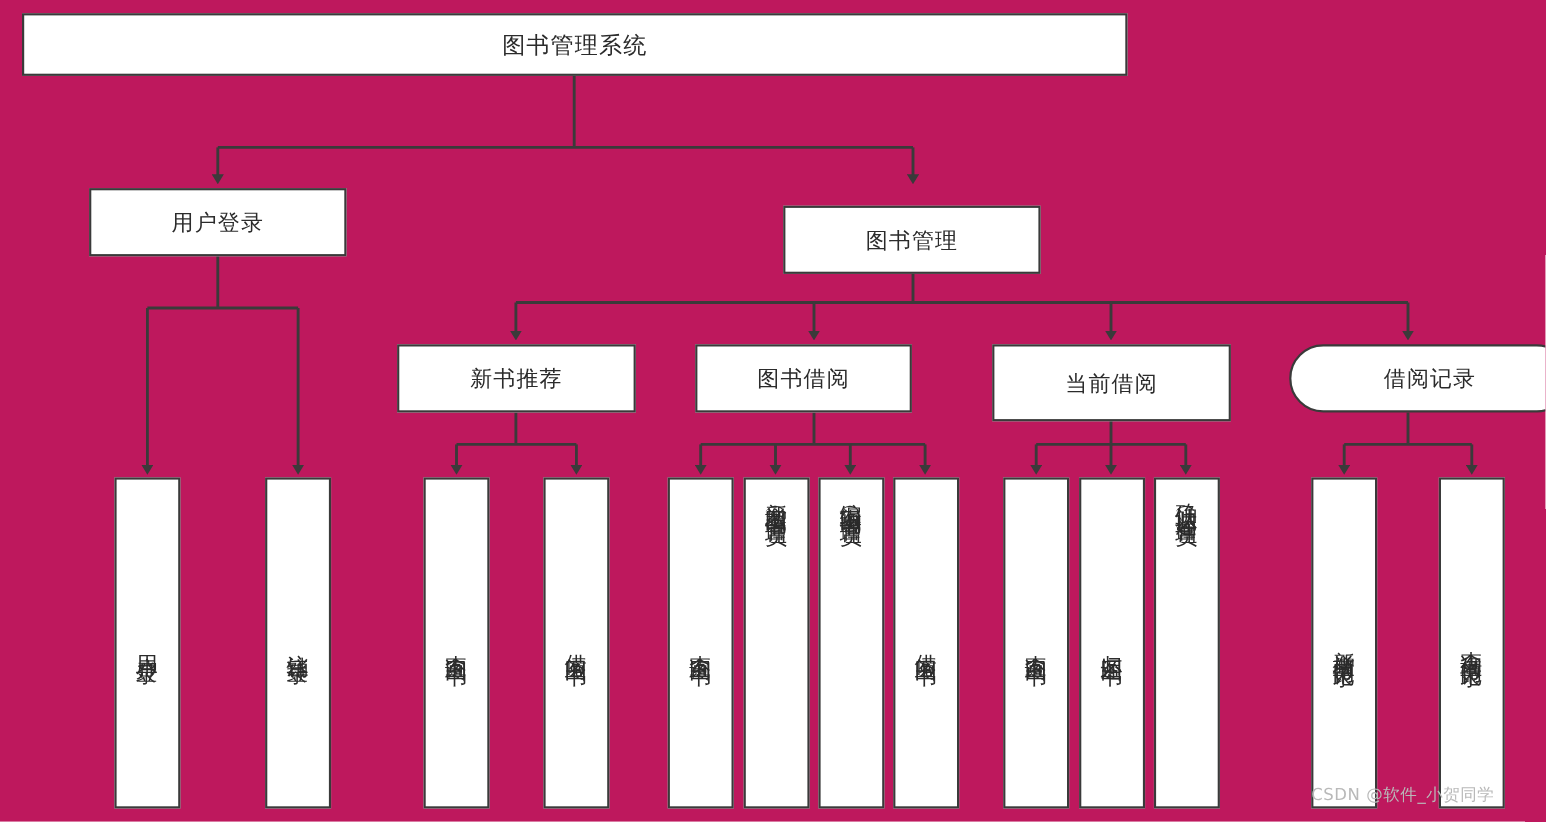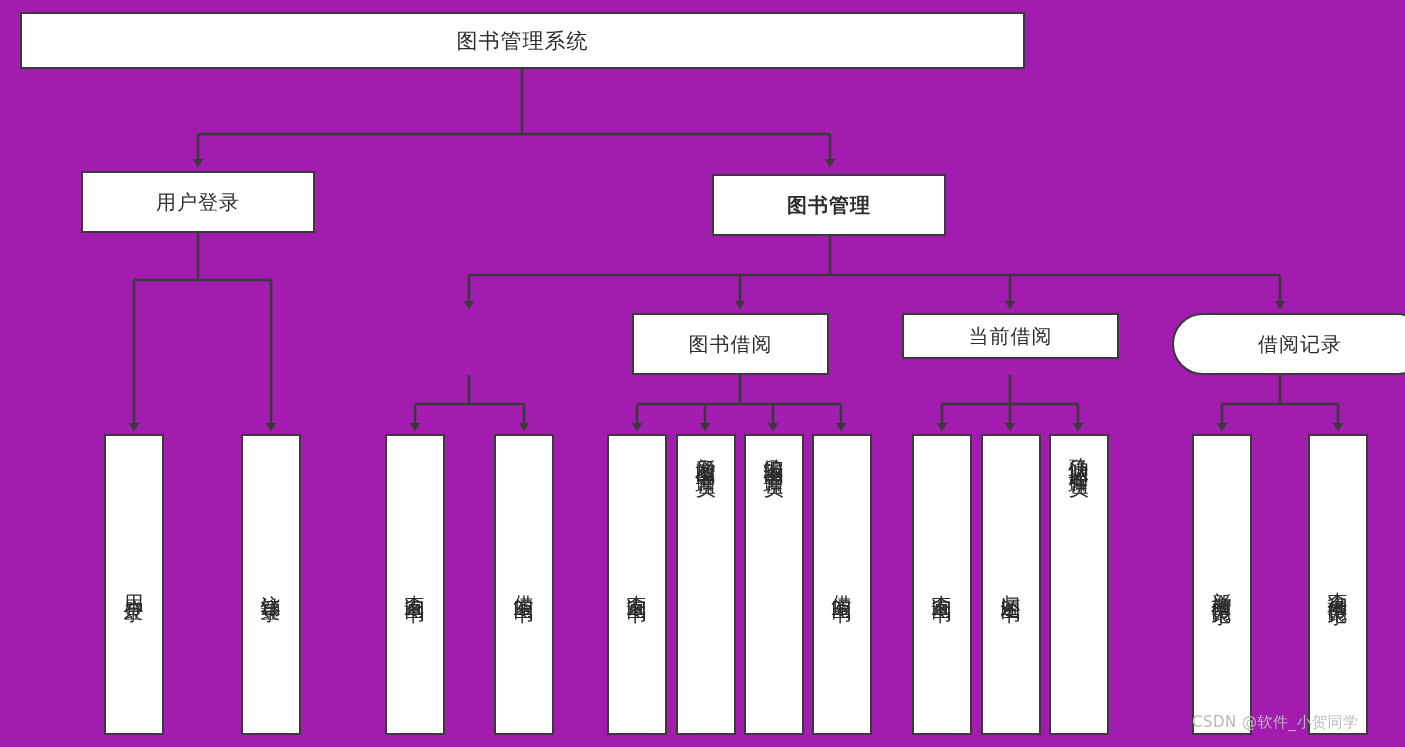--- a/index.html
+++ b/index.html
@@ -8,21 +8,21 @@
     padding: 0;
     background: #ffffff;
   }
   body {
     font-family: "DejaVu Sans", "Liberation Sans", sans-serif;
   }
   #canvas {
     position: relative;
     width: 1405px;
     height: 747px;
-    background: #a21caf;
+    background: #be185d;
     overflow: hidden;
   }
   #wires {
     position: absolute;
     left: 0;
     top: 0;
     width: 1405px;
     height: 747px;
     pointer-events: none;
   }
@@ -133,28 +133,31 @@
     </g>
   </svg>
 
   <div class="node root" style="left:20px; top:12px; width:1005px; height:57px;">
     <span class="htext">图书管理系统</span>
   </div>
 
   <div class="node lvl2" style="left:81px; top:171px; width:234px; height:62px;">
     <span class="htext">用户登录</span>
   </div>
-  <div class="node lvl2" style="left:712px; top:174px; width:234px; height:62px;font-weight:bold;">
+  <div class="node lvl2" style="left:712px; top:187px; width:234px; height:62px;">
     <span class="htext">图书管理</span>
   </div>
 
+  <div class="node lvl3" style="left:361px; top:313px; width:217px; height:62px;">
+    <span class="htext">新书推荐</span>
+  </div>
   <div class="node lvl3" style="left:632px; top:313px; width:197px; height:62px;">
     <span class="htext">图书借阅</span>
   </div>
-  <div class="node lvl3" style="left:902px; top:313px; width:217px; height:46px;">
+  <div class="node lvl3" style="left:902px; top:313px; width:217px; height:70px;">
     <span class="htext">当前借阅</span>
   </div>
   <div class="node lvl3" style="left:1172px; top:313px; width:256px; height:62px;border-radius:31px;">
     <span class="htext">借阅记录</span>
   </div>
 
   <div class="node leaf" style="left:104px; top:434px; width:60px; height:301px;">
     <span class="vtext">用户登录</span>
   </div>
   <div class="node leaf" style="left:241px; top:434px; width:60px; height:301px;">

